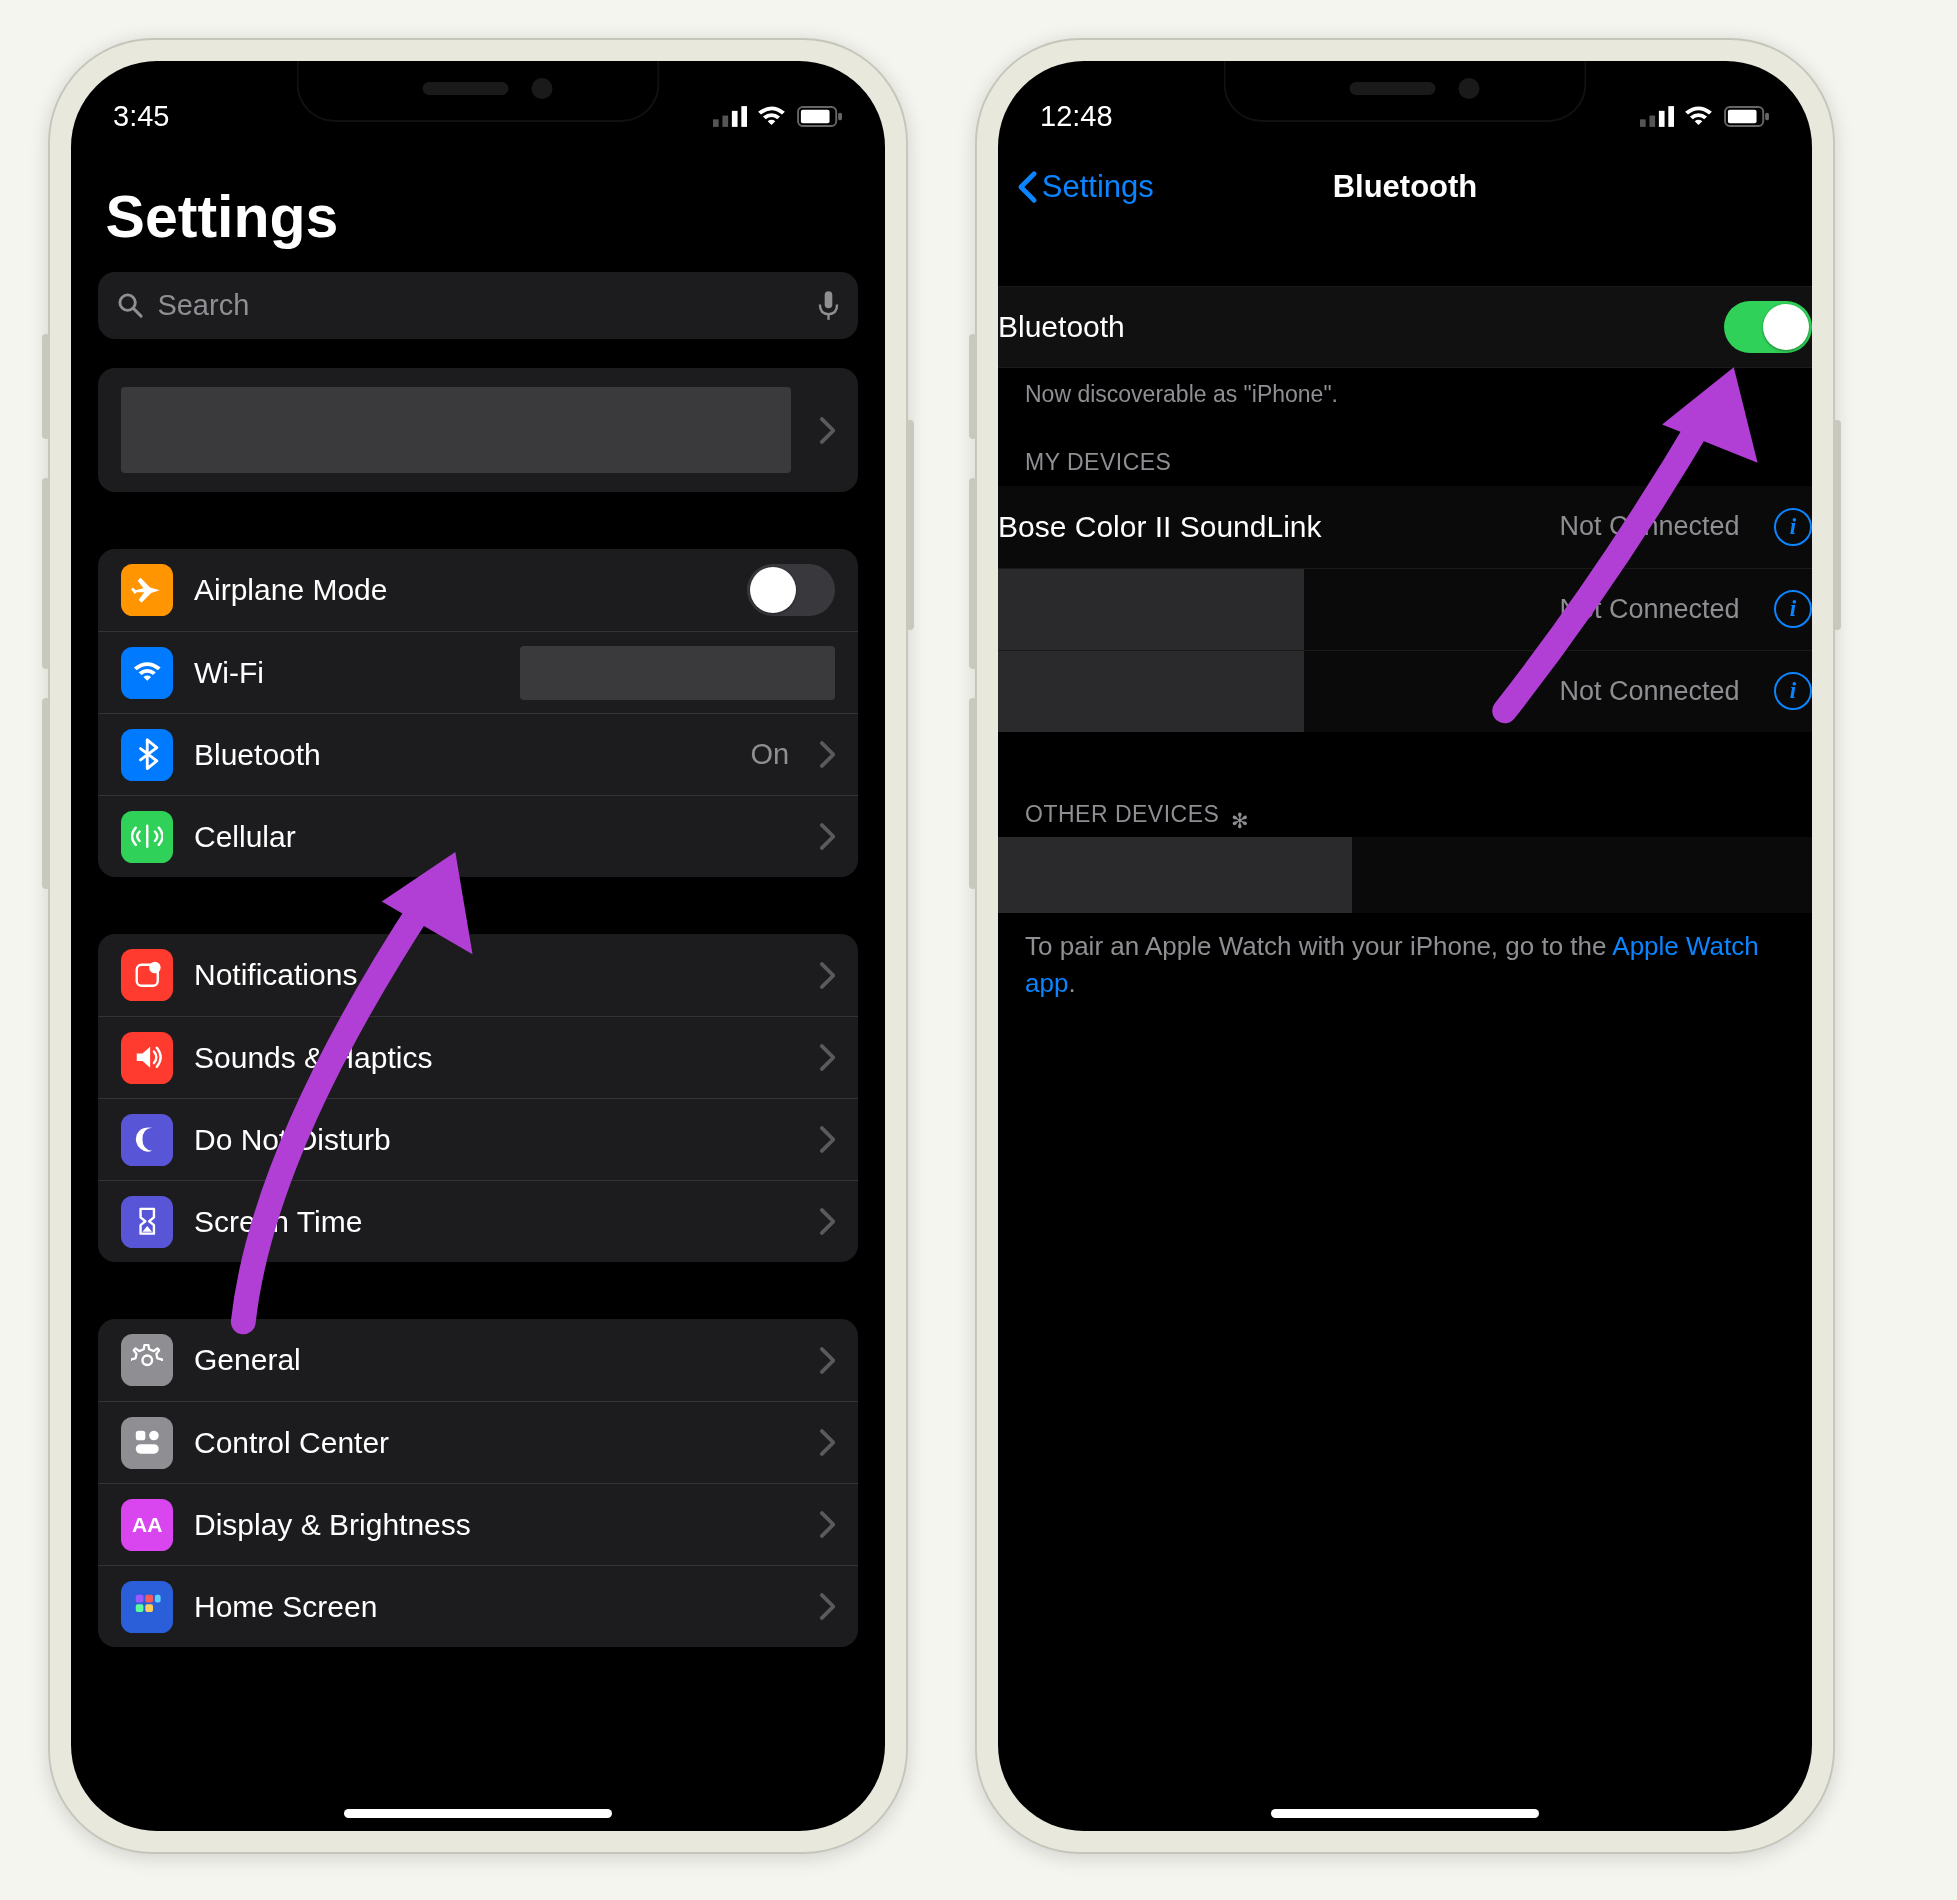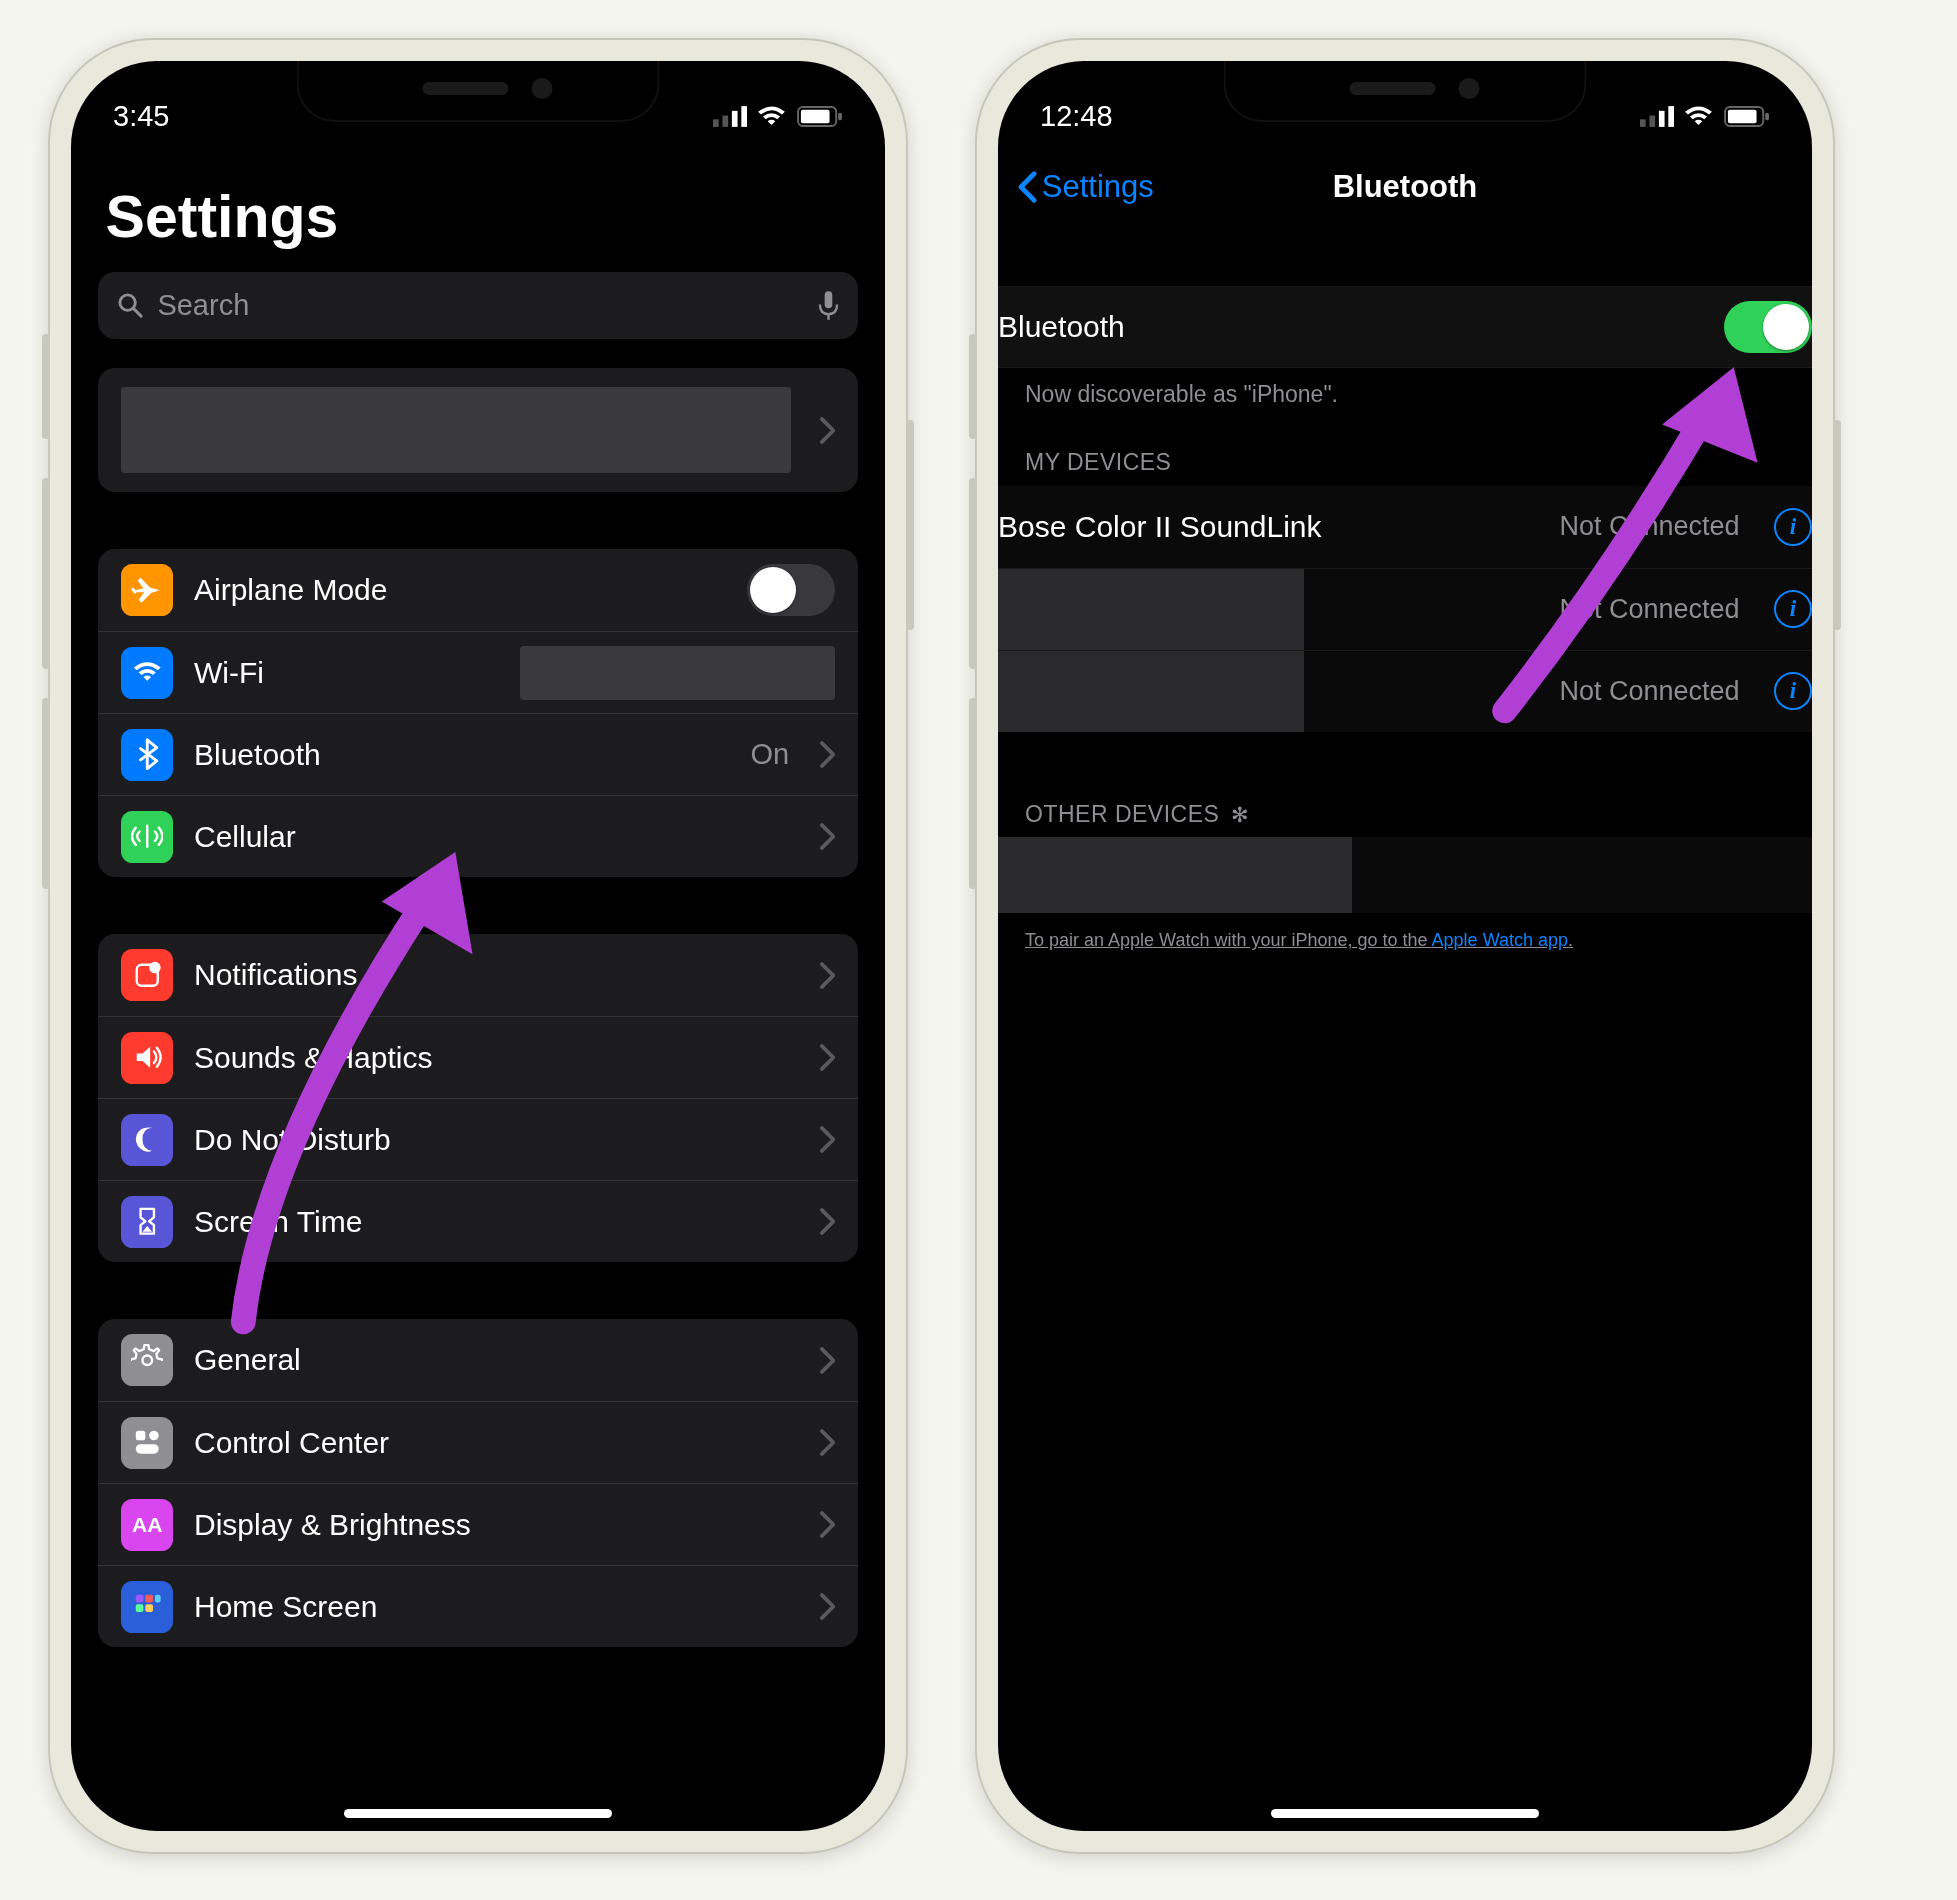--- a/index.html
+++ b/index.html
@@ -81,22 +81,22 @@
   .toggle { width:88px; height:52px; border-radius:26px; position:relative; flex-shrink:0; }
   .toggle.off { background:#39393d; }
   .toggle.on { background:#30d158; }
   .toggle .knob { position:absolute; width:46px; height:46px; background:#fff; border-radius:50%; top:2.9px; box-shadow:0 1px 2.9px rgba(0,0,0,.4); }
   .toggle.off .knob { left:2.9px; }
   .toggle.on .knob { right:2.9px; }
   
   .nav { display:flex; align-items:center; justify-content:center; height:84px; position:relative; }
   .nav .back { position:absolute; left:19px; display:flex; align-items:center; gap:3.8px; color:#0a84ff; font-size:31px; }
   .nav .nav-title { font-size:31px; font-weight:600; }
-  .section-label { color:#8e8e93; font-size:23px; text-transform:uppercase; letter-spacing:0.5px; padding:31px 27px 9.6px; display:flex; align-items:flex-start; gap:11.5px;}
-  .footer-text { color:#8e8e93; font-size:18px; padding:15.3px 27px; line-height:1.4;text-decoration:underline; }
+  .section-label { color:#8e8e93; font-size:23px; text-transform:uppercase; letter-spacing:0.5px; padding:31px 27px 9.6px; display:flex; align-items:flex-end; gap:11.5px;}
+  .footer-text { color:#8e8e93; font-size:26px; padding:15.3px 27px; line-height:1.4; }
   .footer-text .link { color:#0a84ff; }
   .info-btn { width:38px; height:38px; border:2.4px solid #0a84ff; color:#0a84ff; border-radius:50%; display:flex; align-items:center; justify-content:center; font-size:23px; font-family:Georgia,serif; font-style:italic; font-weight:bold; margin-left:13.4px; flex-shrink:0;}
   .bt-row { border-top:1px solid #222; }
   .status-text { color:#8e8e93; font-size:27px; margin-left:auto; }
   .plain-block { margin:0 -27px; }
   .plain-block .row { padding-left:27px; padding-right:27px; border-top-color:#1a1a1a; }
   .discoverable { color:#8e8e93; font-size:23px; padding:13.4px 27px 9.6px; }
   .arrow-annotation { position:absolute; pointer-events:none; z-index:50; }
   .spinner { width:21px; height:21px; position:relative; }
   .spinner::before { content:"✻"; color:#8e8e93; font-size:21px; line-height:21px; }

